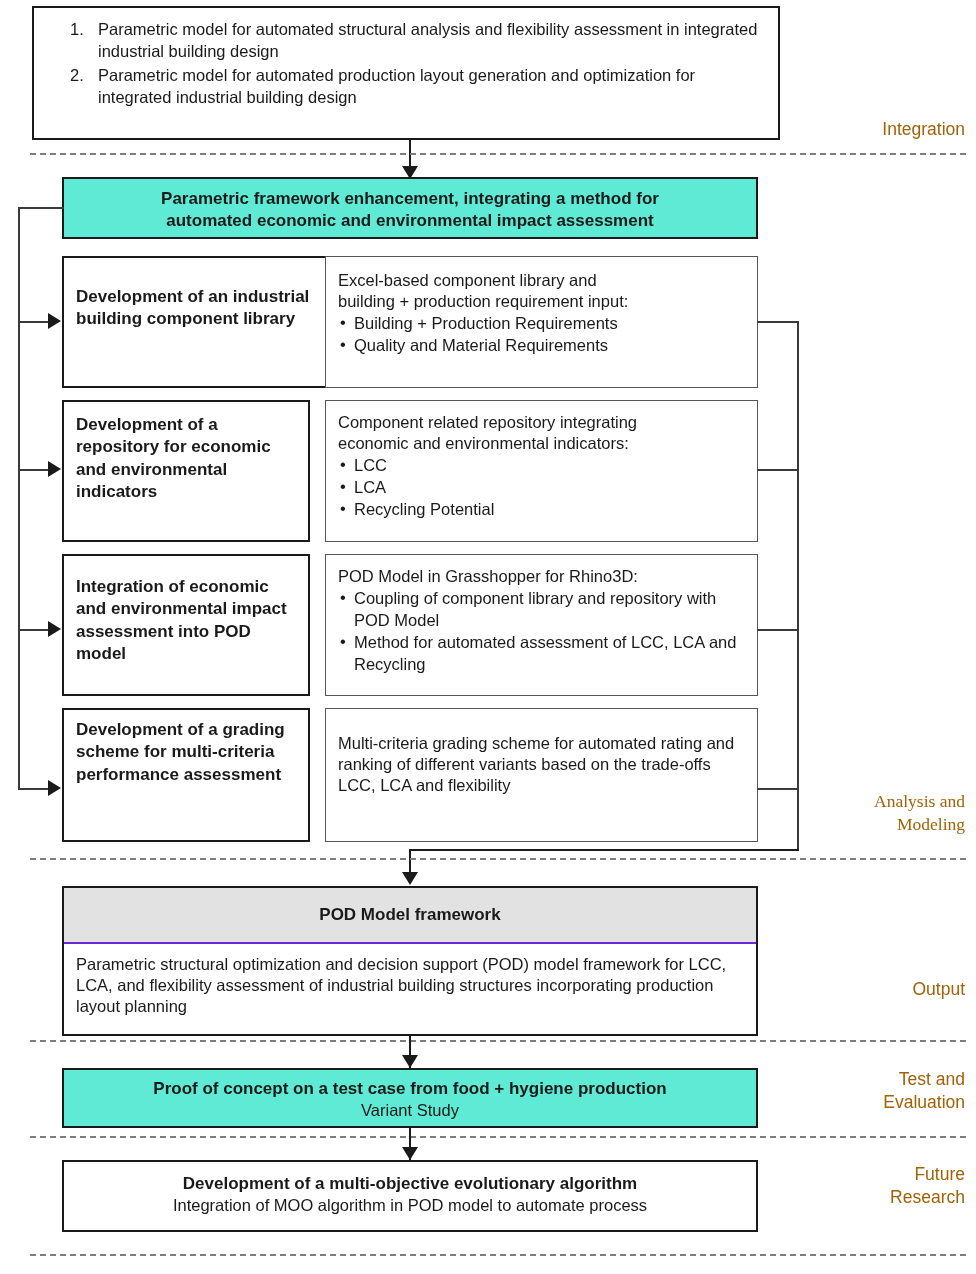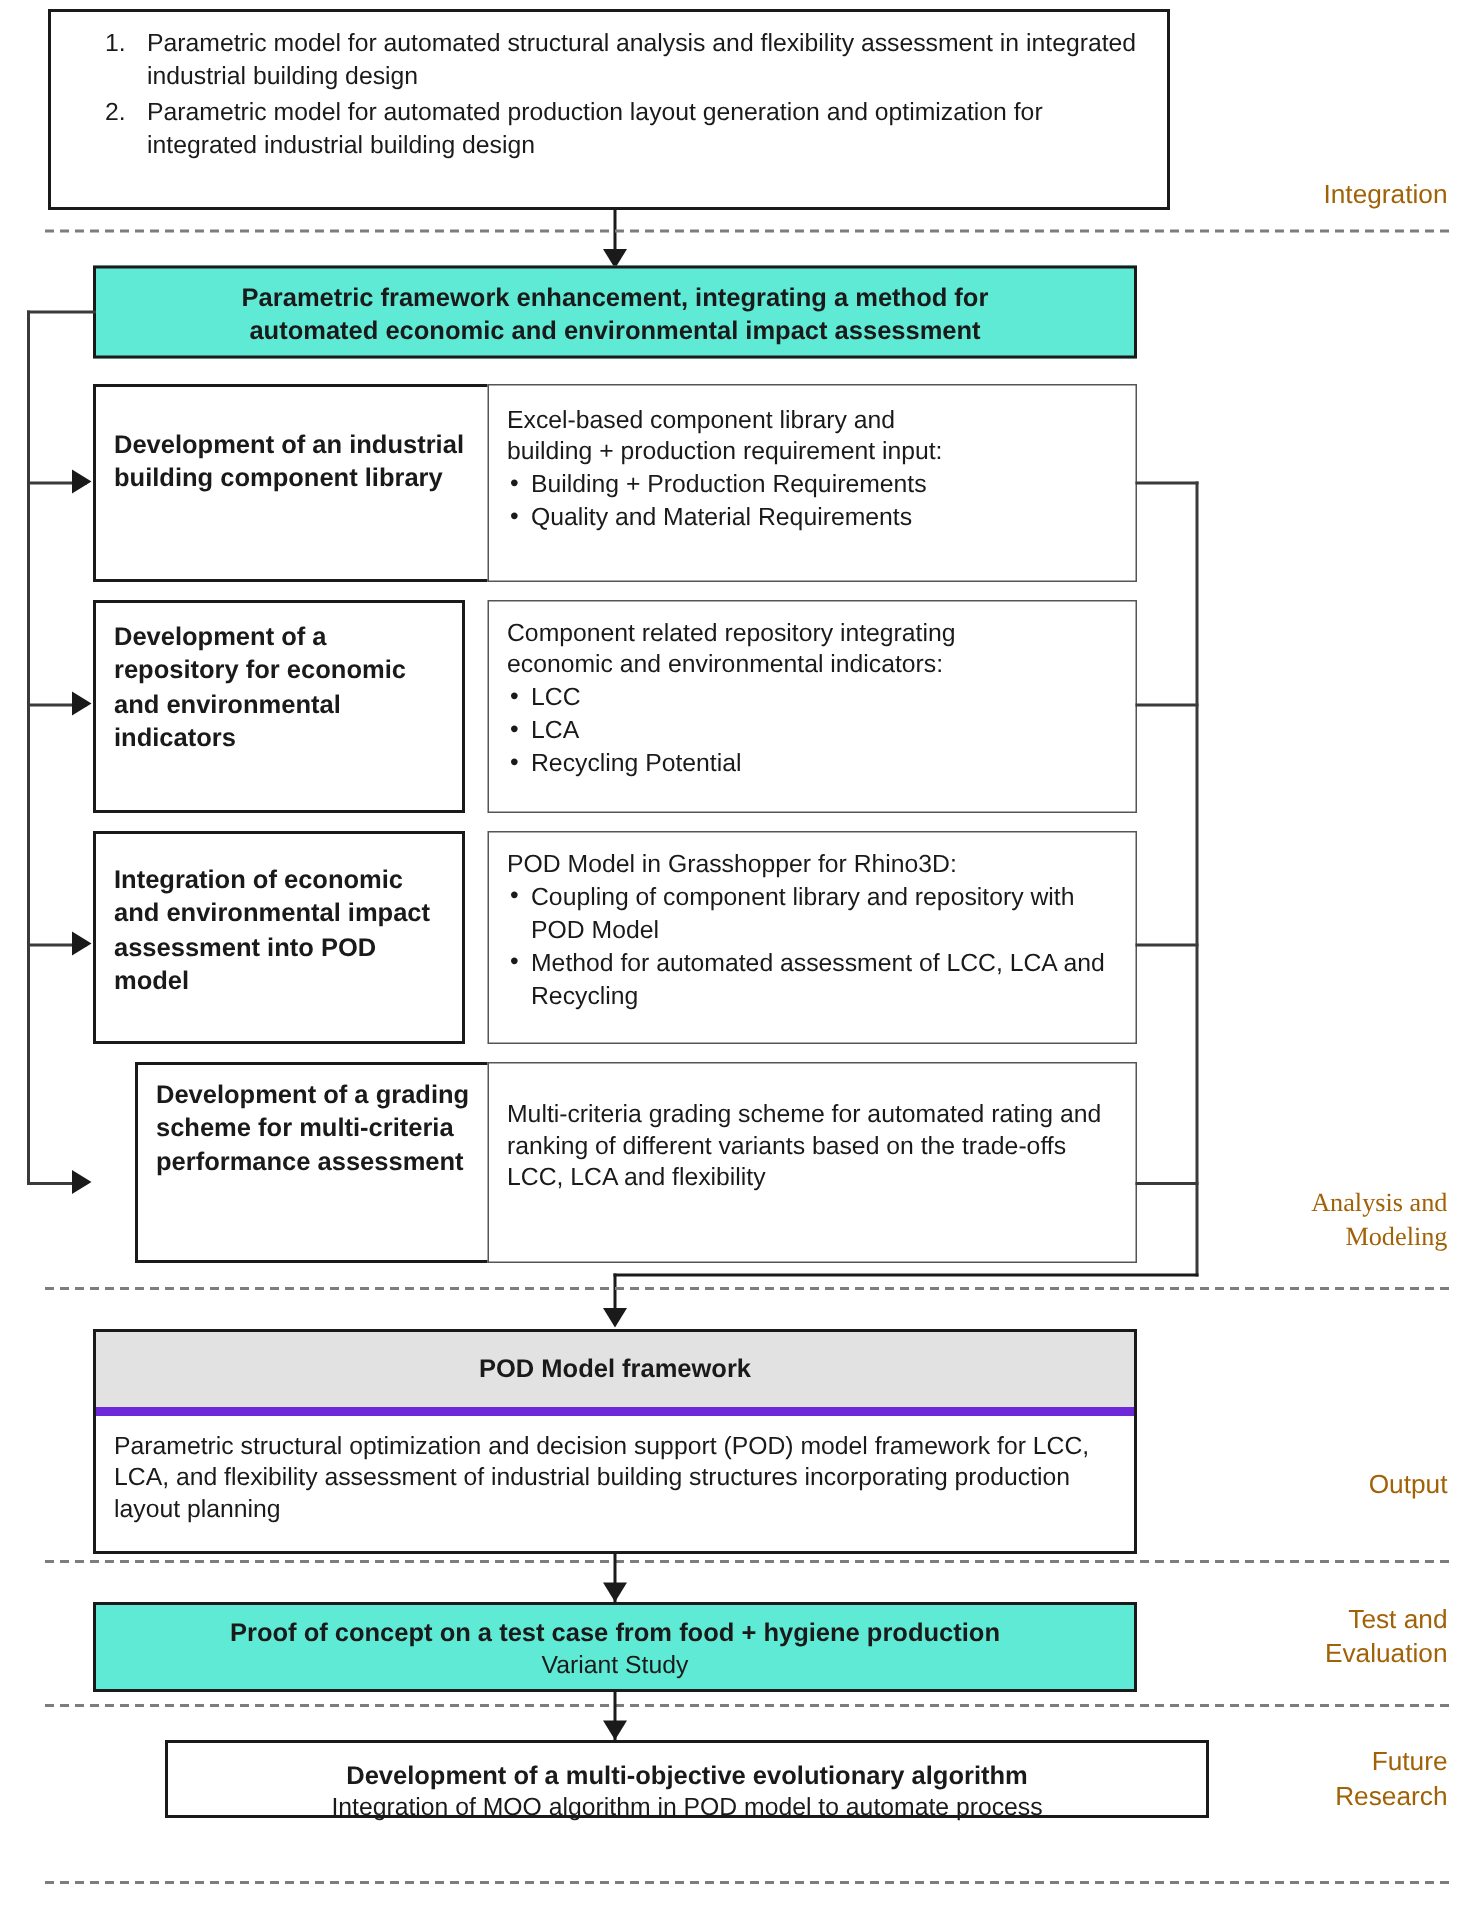--- a/index.html
+++ b/index.html
@@ -151,21 +151,21 @@
   <div class="box thin" style="left:325px;top:554px;width:433px;height:142px;">
     <div class="pad" style="padding-top:11px;">
       <div class="fs16">POD Model in Grasshopper for Rhino3D:</div>
       <ul class="bul">
         <li>Coupling of component library and repository with POD Model</li>
         <li>Method for automated assessment of LCC, LCA and Recycling</li>
       </ul>
     </div>
   </div>
 
-  <div class="box" style="left:62px;top:708px;width:248px;height:134px;margin-left:28px;">
+  <div class="box" style="left:62px;top:708px;width:248px;height:134px;">
     <div class="pad fs17b" style="padding-top:9px;">Development of a grading scheme for multi-criteria performance assessment</div>
   </div>
   <div class="box thin" style="left:325px;top:708px;width:433px;height:134px;">
     <div class="pad fs16" style="padding-top:24px;">Multi-criteria grading scheme for automated rating and ranking of different variants based on the trade-offs LCC, LCA and flexibility</div>
   </div>
 
   <div class="hline thinl" style="left:757px;top:321px;width:42px;"></div>
   <div class="hline thinl" style="left:757px;top:469px;width:42px;"></div>
   <div class="hline thinl" style="left:757px;top:629px;width:42px;"></div>
   <div class="hline thinl" style="left:757px;top:788px;width:42px;"></div>
@@ -173,21 +173,21 @@
   <div class="hline" style="left:409px;top:849px;width:390px;"></div>
   <div class="vline" style="left:409px;top:849px;height:32px;"></div>
   <div class="arrowdown" style="left:402px;top:872px;"></div>
 
   <div class="seclabel" style="left:760px;top:790px;width:205px;font-family:Liberation Serif, serif;">Analysis and
 Modeling</div>
 
   <div class="divider" style="left:30px;top:858px;width:936px;"></div>
 
   <div class="box" style="left:62px;top:886px;width:696px;height:150px;">
-    <div class="gray" style="height:56px;background:#e2e2e2;border-bottom:6px solid #6d28d9;box-sizing:border-box;display:flex;align-items:center;justify-content:center;">
+    <div class="gray" style="height:56px;background:#e2e2e2;border-bottom:2px solid #6d28d9;box-sizing:border-box;display:flex;align-items:center;justify-content:center;">
       <span class="bold fs17">POD Model framework</span>
     </div>
     <div class="pad fs16" style="padding-top:10px;">Parametric structural optimization and decision support (POD) model framework for LCC, LCA, and flexibility assessment of industrial building structures incorporating production layout planning</div>
   </div>
 
   <div class="seclabel" style="left:760px;top:978px;width:205px;">Output</div>
 
   <div class="divider" style="left:30px;top:1040px;width:936px;"></div>
 
   <div class="vline" style="left:409px;top:1036px;height:32px;"></div>
@@ -201,21 +201,21 @@
   </div>
 
   <div class="seclabel" style="left:760px;top:1068px;width:205px;">Test and
 Evaluation</div>
 
   <div class="divider" style="left:30px;top:1136px;width:936px;"></div>
 
   <div class="vline" style="left:409px;top:1128px;height:32px;"></div>
   <div class="arrowdown" style="left:402px;top:1147px;"></div>
 
-  <div class="box" style="left:62px;top:1160px;width:696px;height:52px;margin-left:48px;">
+  <div class="box" style="left:62px;top:1160px;width:696px;height:72px;">
     <div class="t-center" style="padding-top:11px;">
       <div class="fs17b">Development of a multi-objective evolutionary algorithm</div>
       <div class="fs16">Integration of MOO algorithm in POD model to automate process</div>
     </div>
   </div>
 
   <div class="seclabel" style="left:760px;top:1163px;width:205px;">Future
 Research</div>
 
   <div class="divider" style="left:30px;top:1254px;width:936px;"></div>

